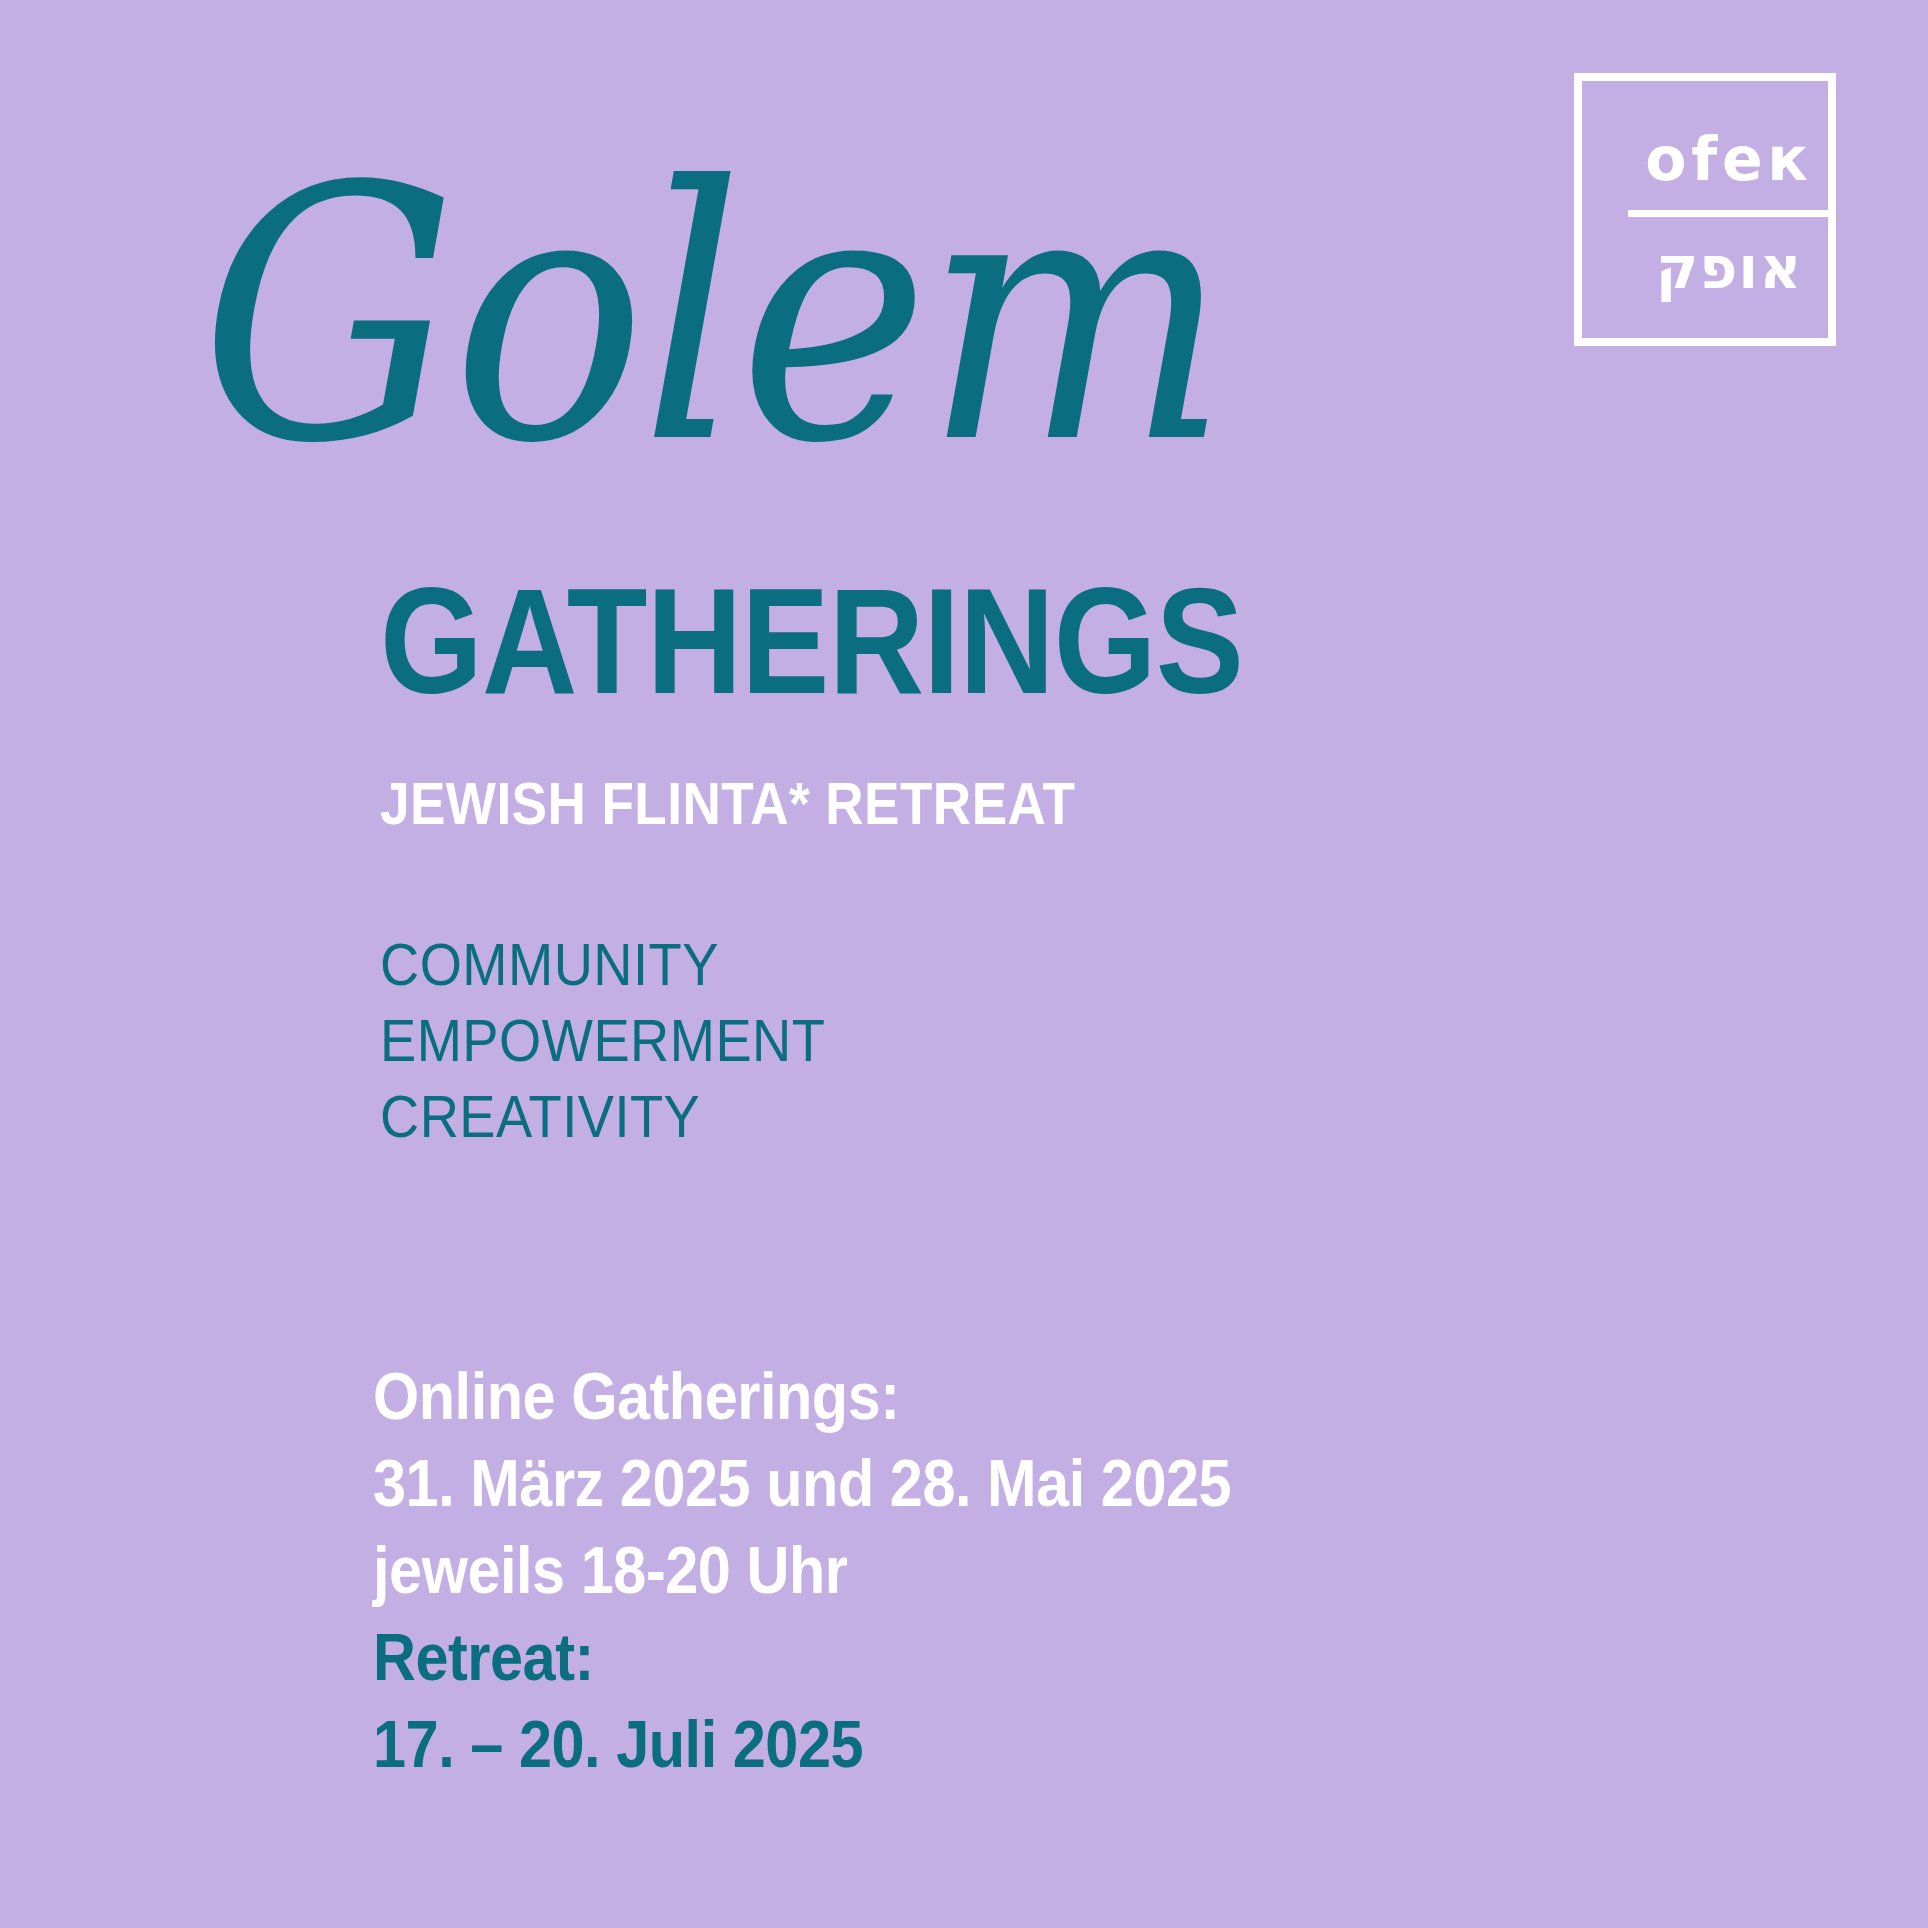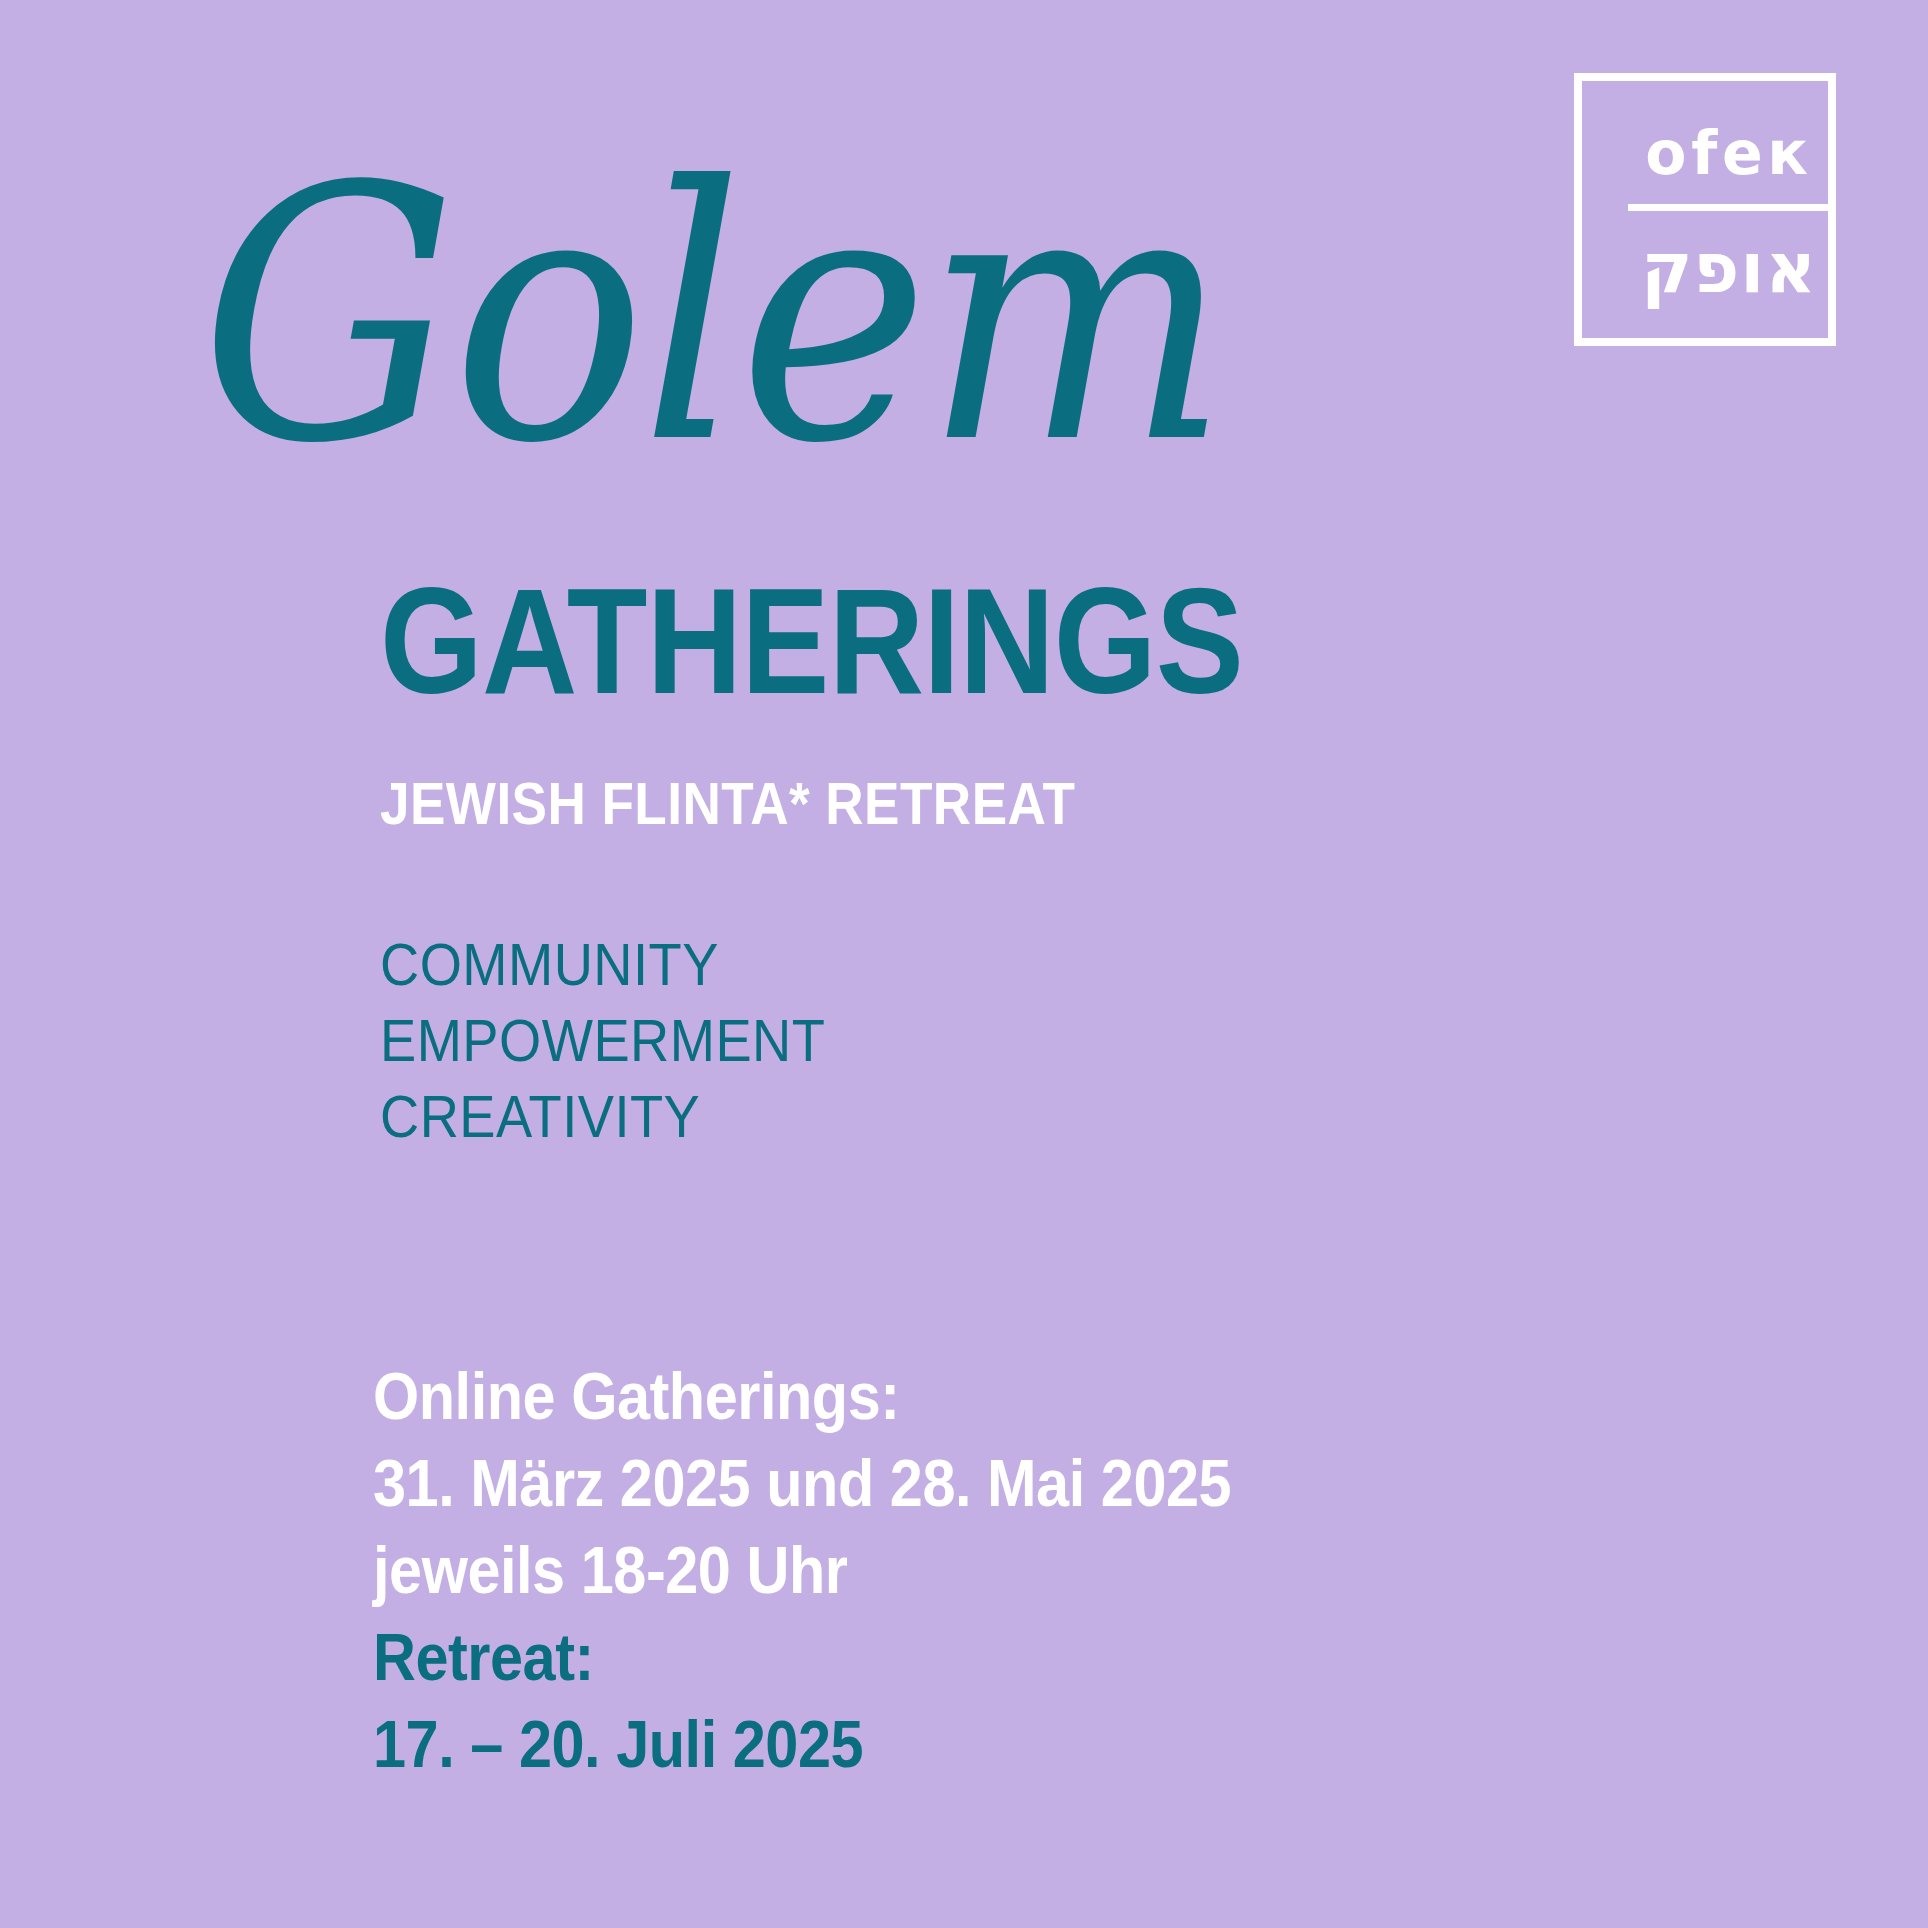--- a/index.html
+++ b/index.html
@@ -44,21 +44,21 @@
   }
   .logo-rule {
     width: 203px;
     height: 6.6px;
     background: #ffffff;
   }
   .logo-hebrew {
     color: #ffffff;
     font-family: "DejaVu Sans", sans-serif;
     font-weight: 700;
-    font-size: 70px;
+    font-size: 58px;
     line-height: 1;
     direction: rtl;
     margin-top: 22.6px;
     margin-bottom: 5.6px;
     letter-spacing: 0.9px;
   }
 
   
   .golem {
     position: absolute;

